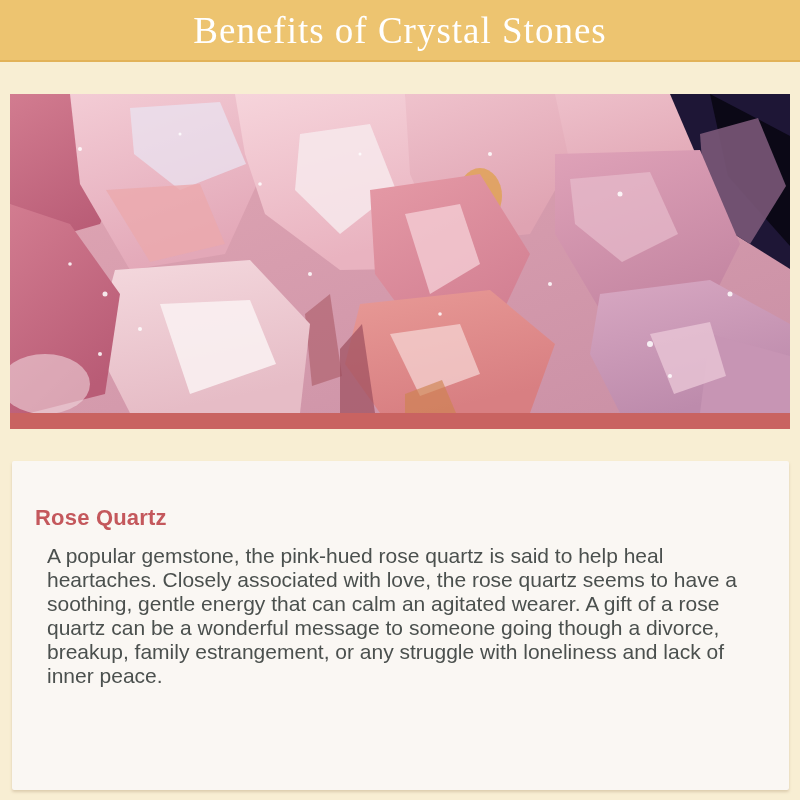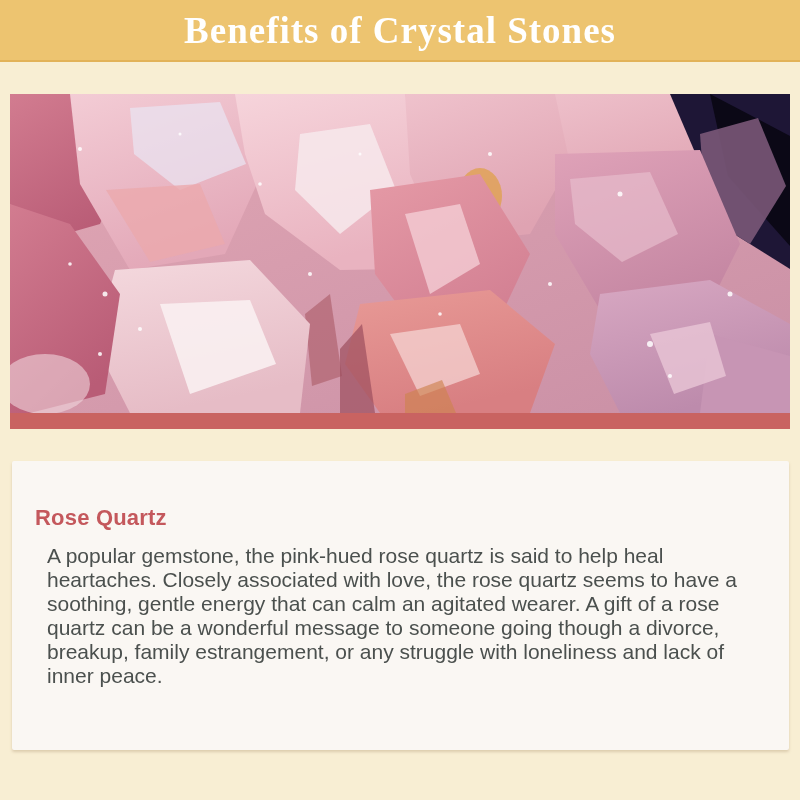--- a/index.html
+++ b/index.html
@@ -21,37 +21,37 @@
   }
   .header{
     position:absolute;left:0;top:0;width:800px;height:62px;
     background:var(--header-bg);
     border-bottom:2px solid var(--header-edge);
     display:flex;align-items:center;justify-content:center;
   }
   .header .title{
     margin:8px;
     font-family:"Liberation Serif",serif;
-    font-weight:bold;
+    font-weight:normal;
     font-size:37px;
     letter-spacing:1px;
     color:var(--title-text);
     line-height:1;
   }
   .photo{
     position:absolute;left:10px;top:94px;width:780px;height:319px;
     overflow:hidden;
   }
   .photo svg{display:block;width:780px;height:319px;}
   .accent-band{
     position:absolute;left:10px;top:413px;width:780px;height:16px;
     background:var(--accent-band);
   }
   .card{
-    position:absolute;left:12px;top:461px;width:777px;height:289px;
+    position:absolute;left:12px;top:461px;width:777px;height:329px;
     background:var(--card-bg);
     border-radius:2px;
     box-shadow:0 2px 3px rgba(150,120,80,0.28);
     padding:44px 20px 0 23px;
   }
   .card .heading{
     margin:0 0 14px 0;
     font-size:22px;
     font-weight:bold;
     letter-spacing:0.2px;

